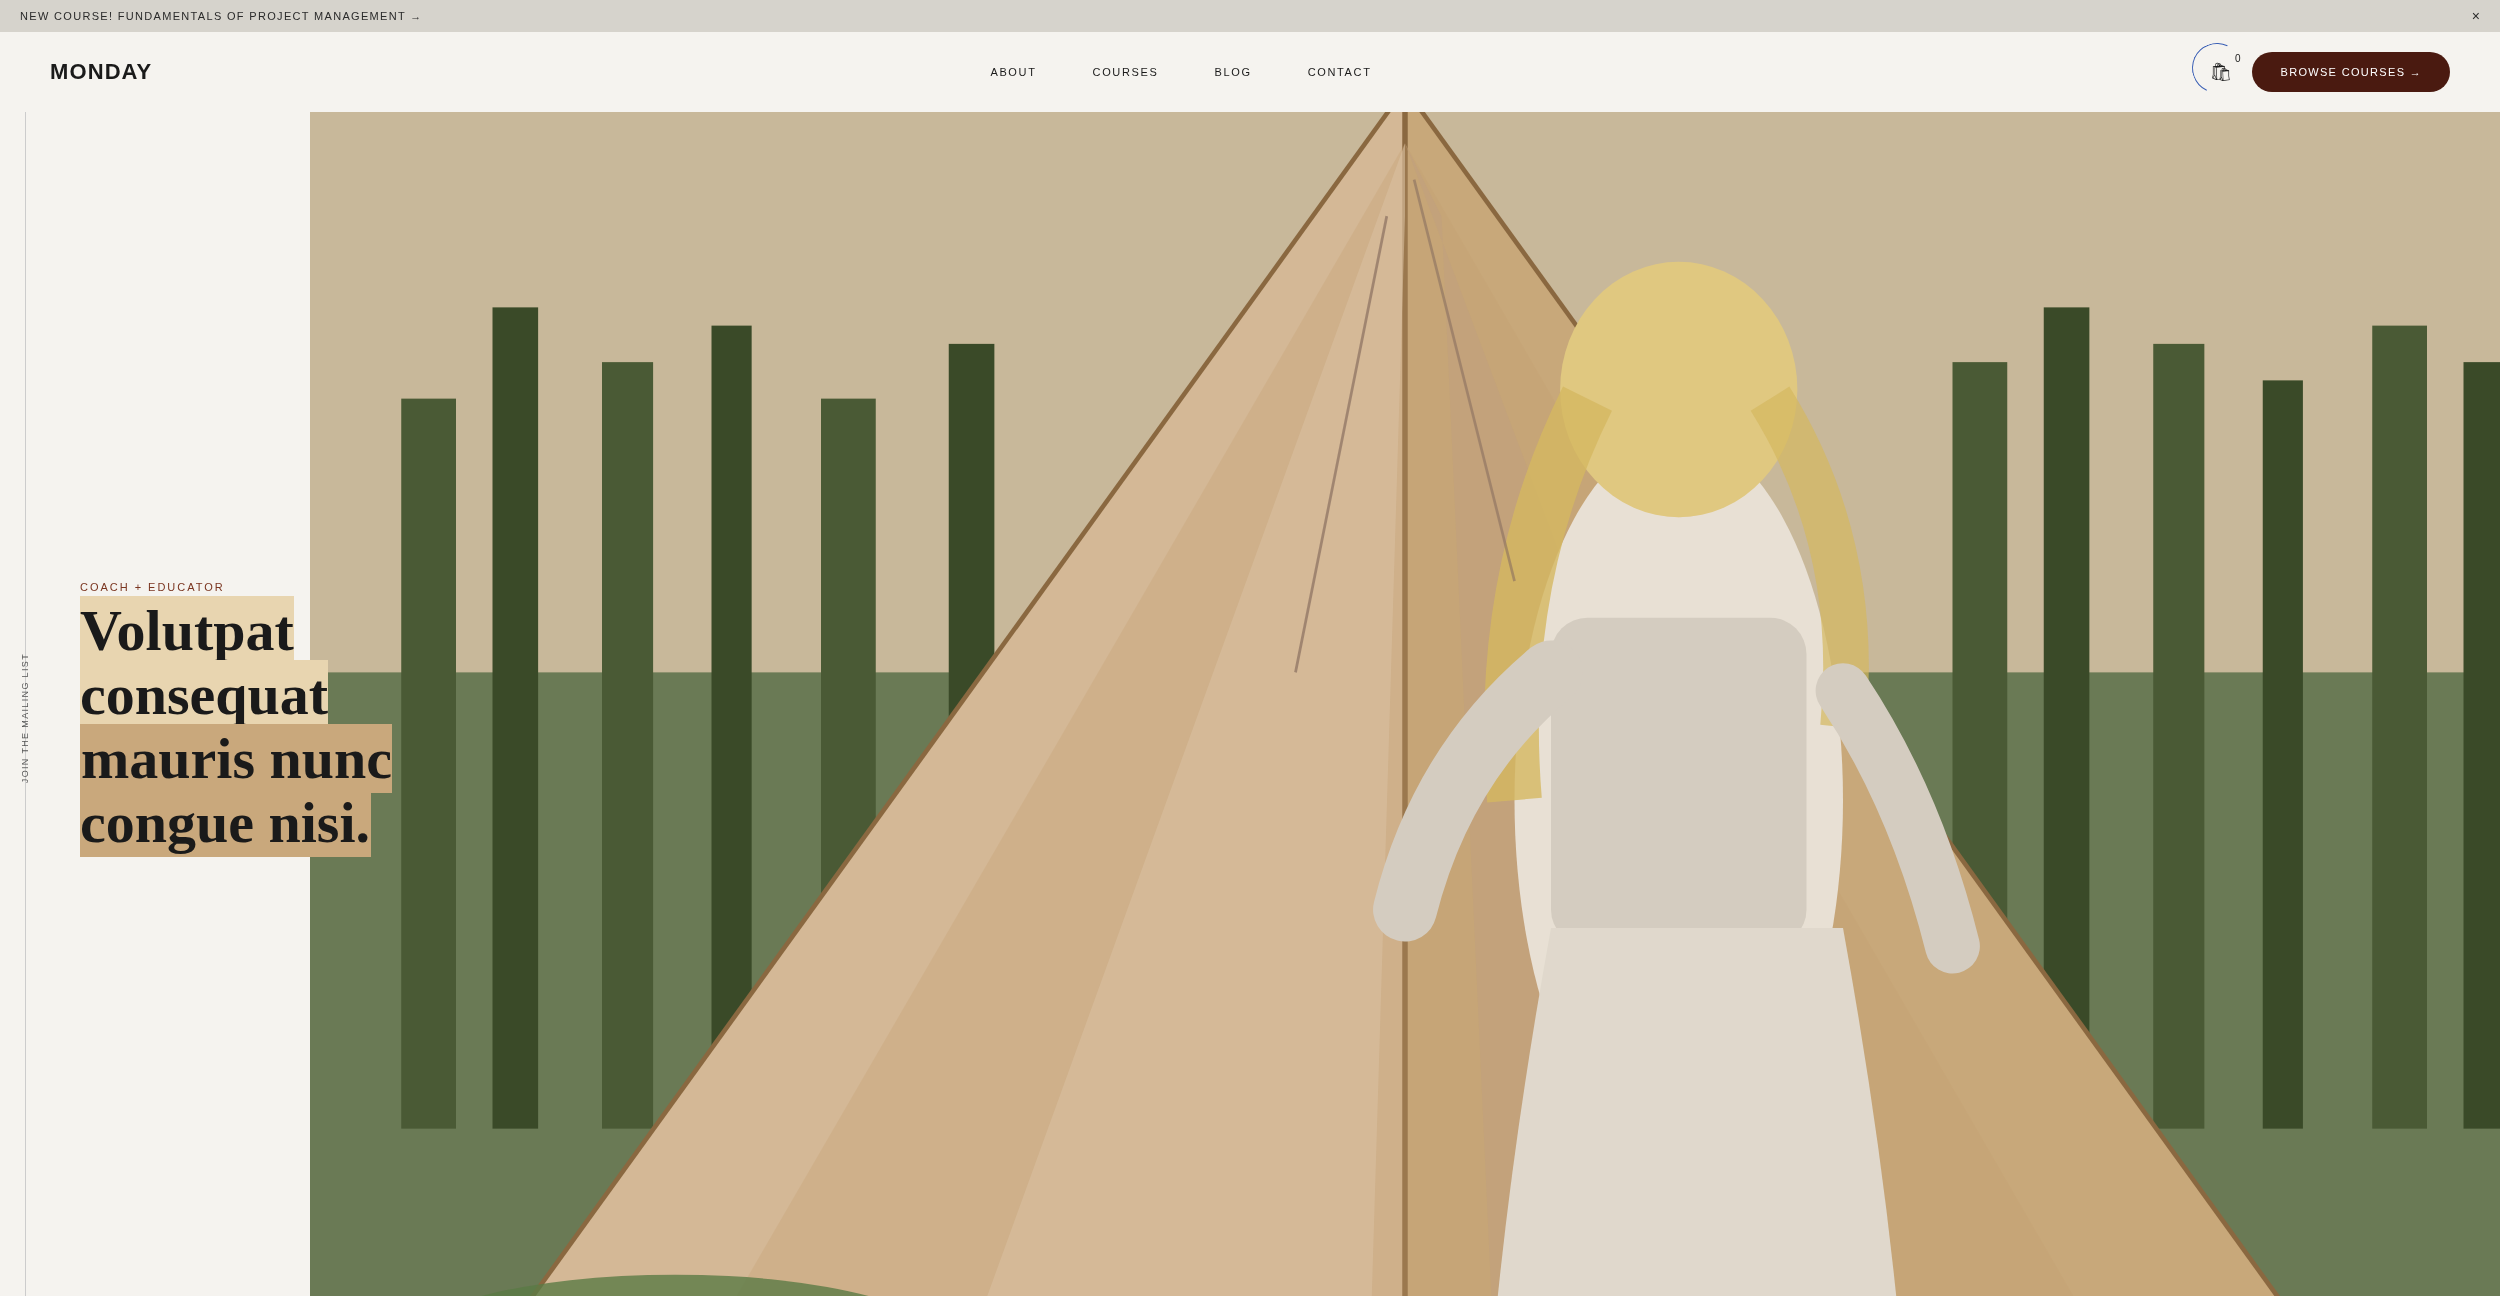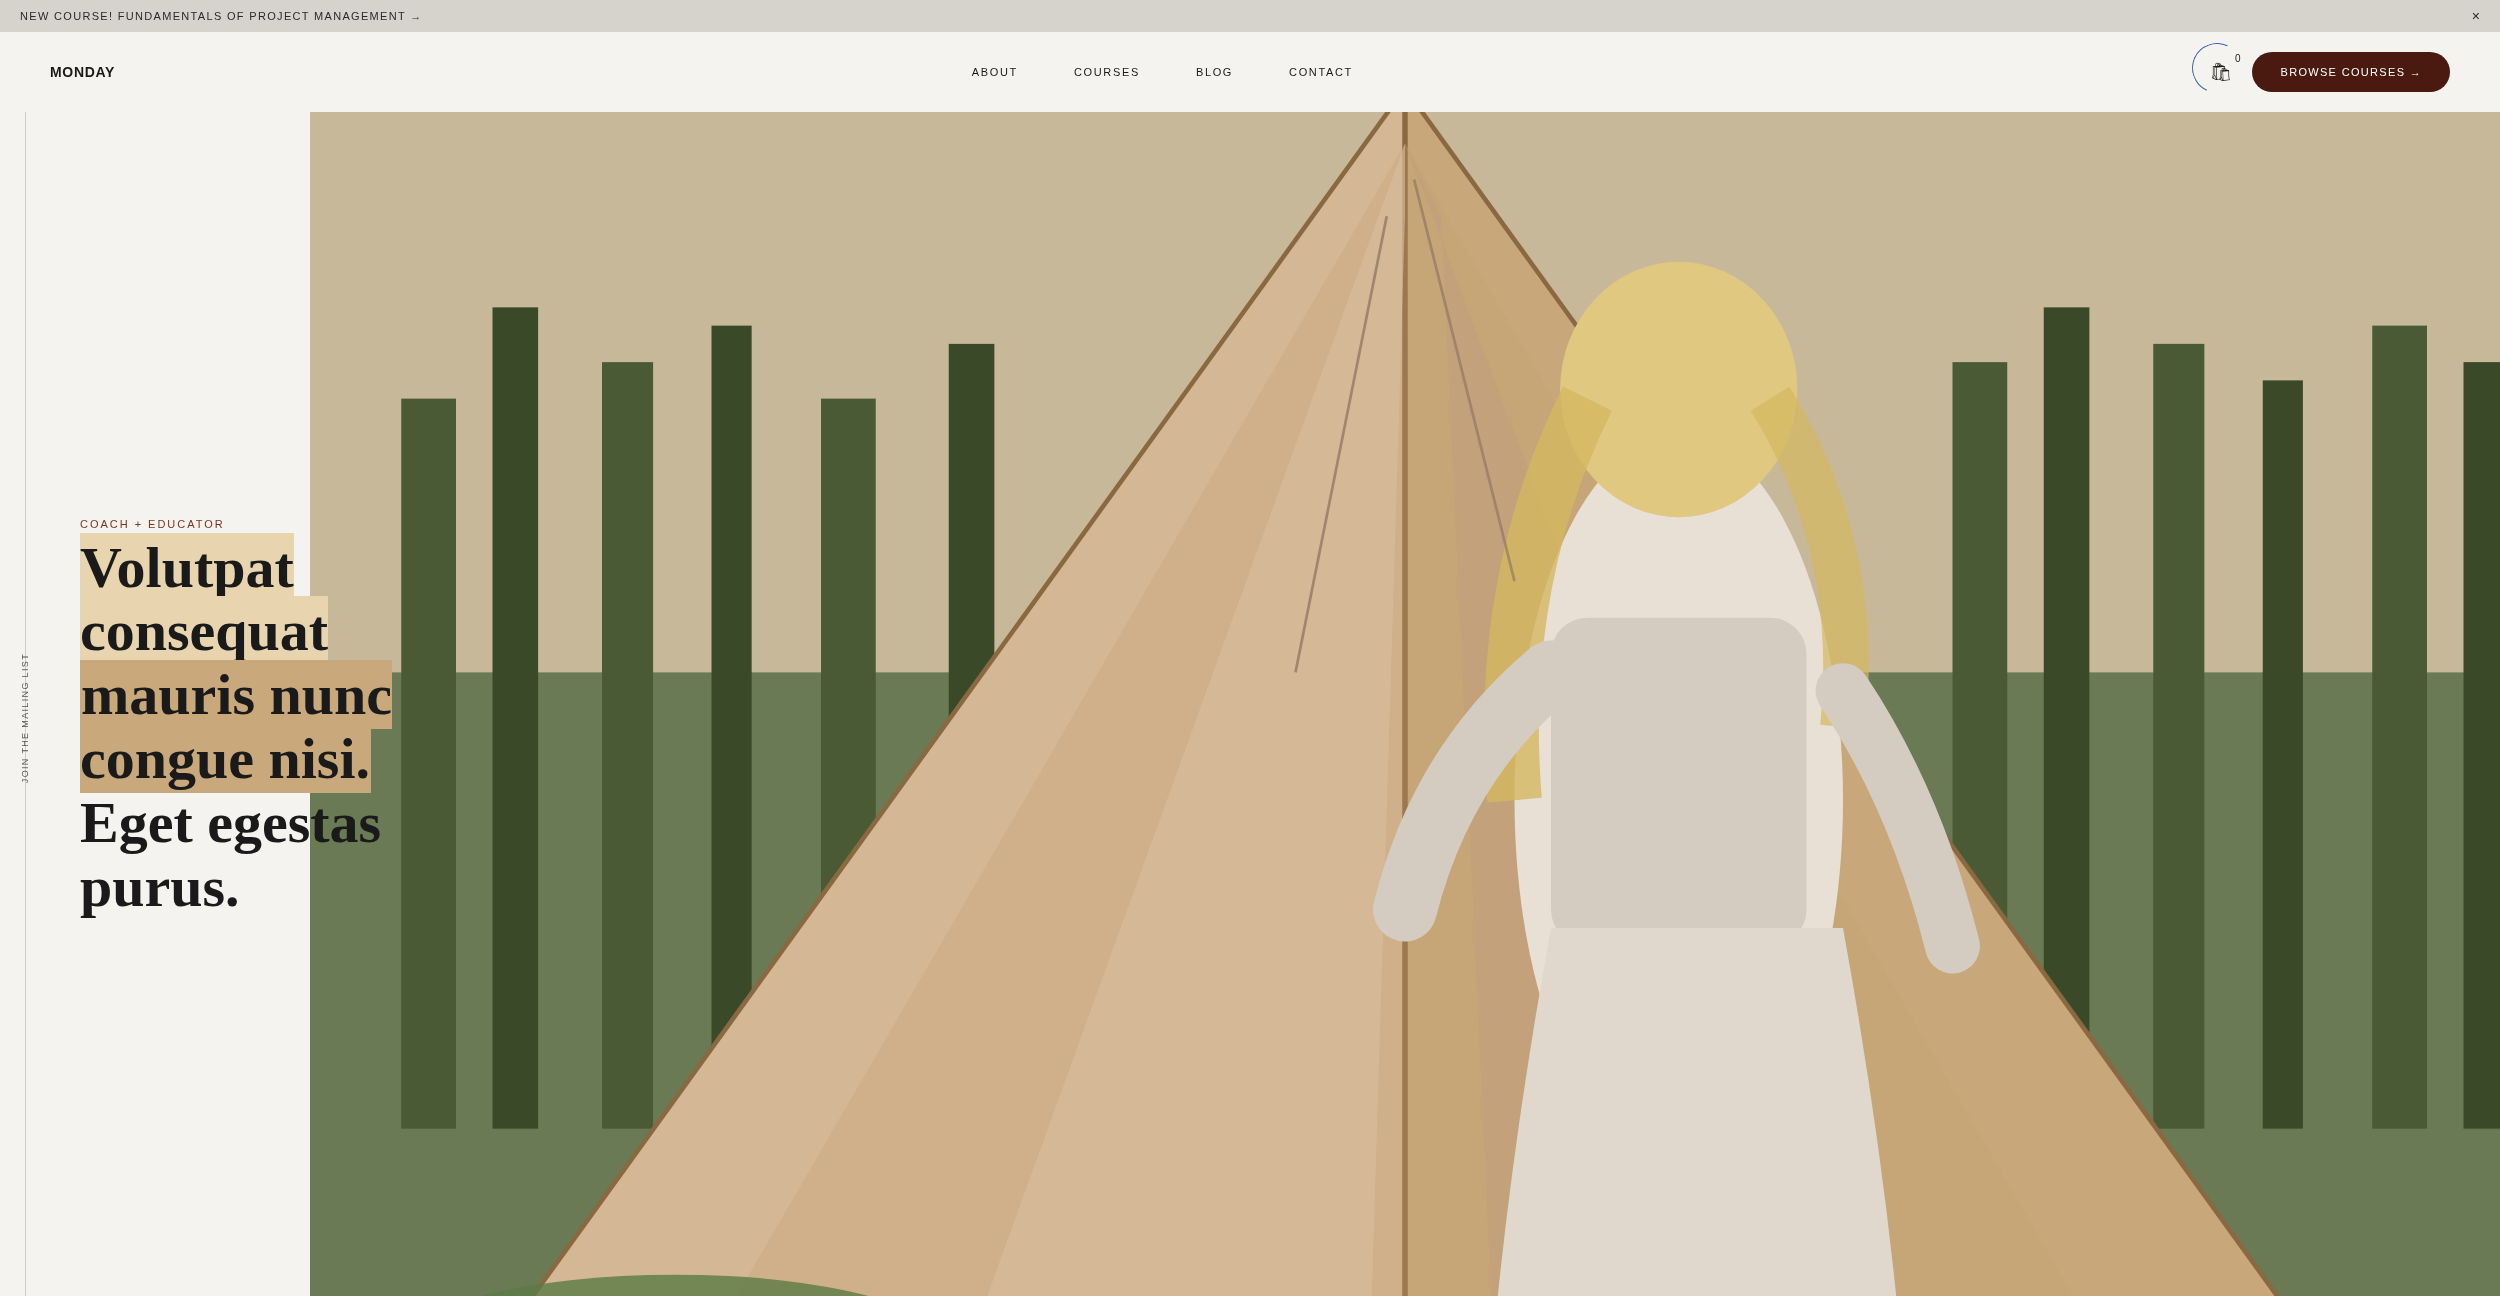--- a/index.html
+++ b/index.html
@@ -56,21 +56,21 @@
       justify-content: space-between;
       padding: 20px 50px;
       border-bottom: none;
       position: relative;
       z-index: 10;
     }
 
     .logo {
       font-family: 'Arial', sans-serif;
       font-weight: 900;
-      font-size: 14px;
+      font-size: 22px;
       letter-spacing: 0.05em;
       color: #1a1a1a;
       text-transform: uppercase;
     }
 
     nav {
       display: flex;
       gap: 56px;
     }
 
@@ -290,21 +290,20 @@
   <div class="vertical-text-wrapper">
     <div class="vertical-line"></div>
     <span class="vertical-text">Join the mailing list</span>
   </div>
 
   <div class="hero-left">
     <p class="coach-label">COACH + EDUCATOR</p>
     <h1 class="hero-headline">
       <span class="highlight-warm">Volutpat consequat</span><br>
       <span class="highlight-tan">mauris nunc congue nisi.</span><br>
-      <span>Eget egestas purus.</span>
     </h1>
   </div>
 
   <div class="hero-image">
     <svg class="tent-canvas" viewBox="0 0 1200 750" preserveAspectRatio="xMidYMid slice" xmlns="http://www.w3.org/2000/svg">
 
       <rect width="1200" height="750" fill="#c8b89a"></rect>
 
       <rect x="0" y="350" width="1200" height="400" fill="#6a7a55"></rect>
 

